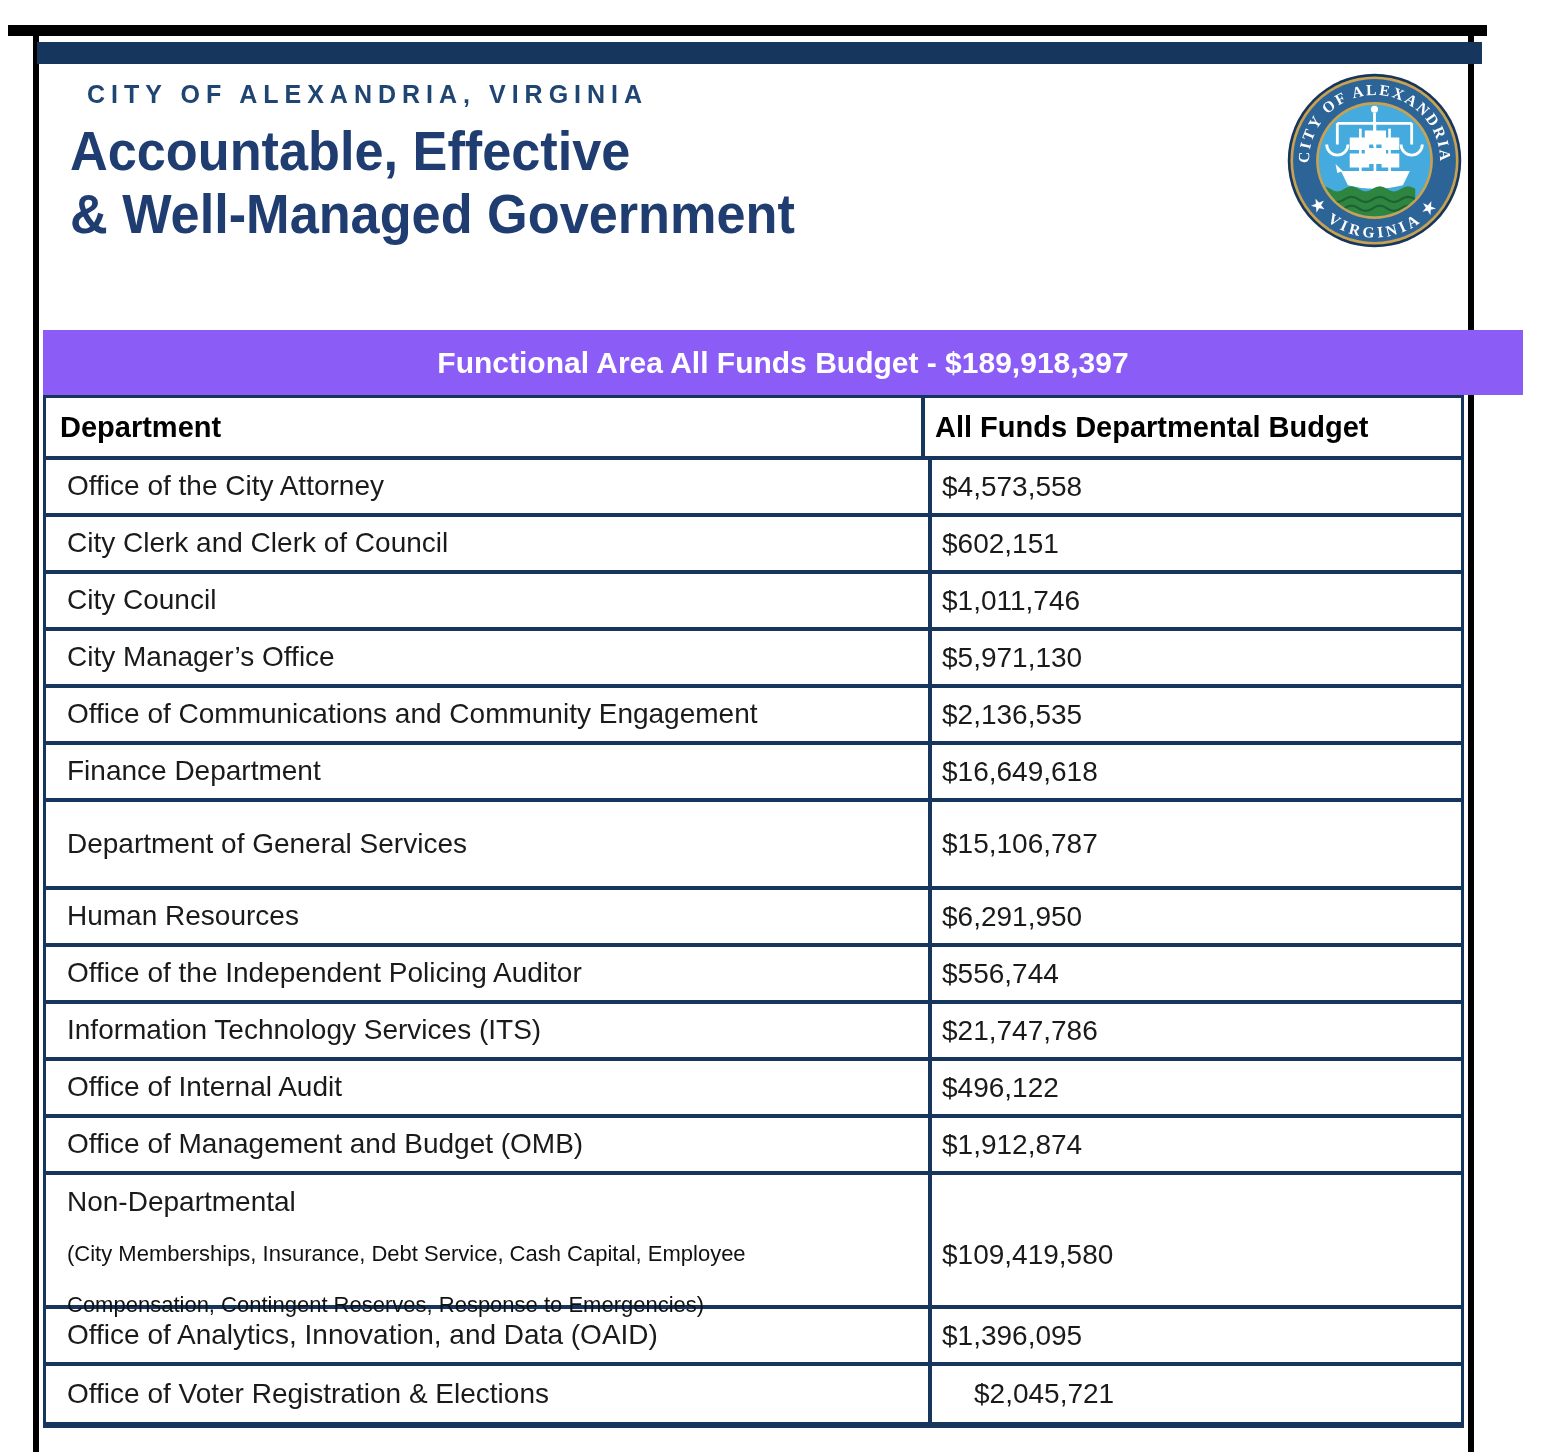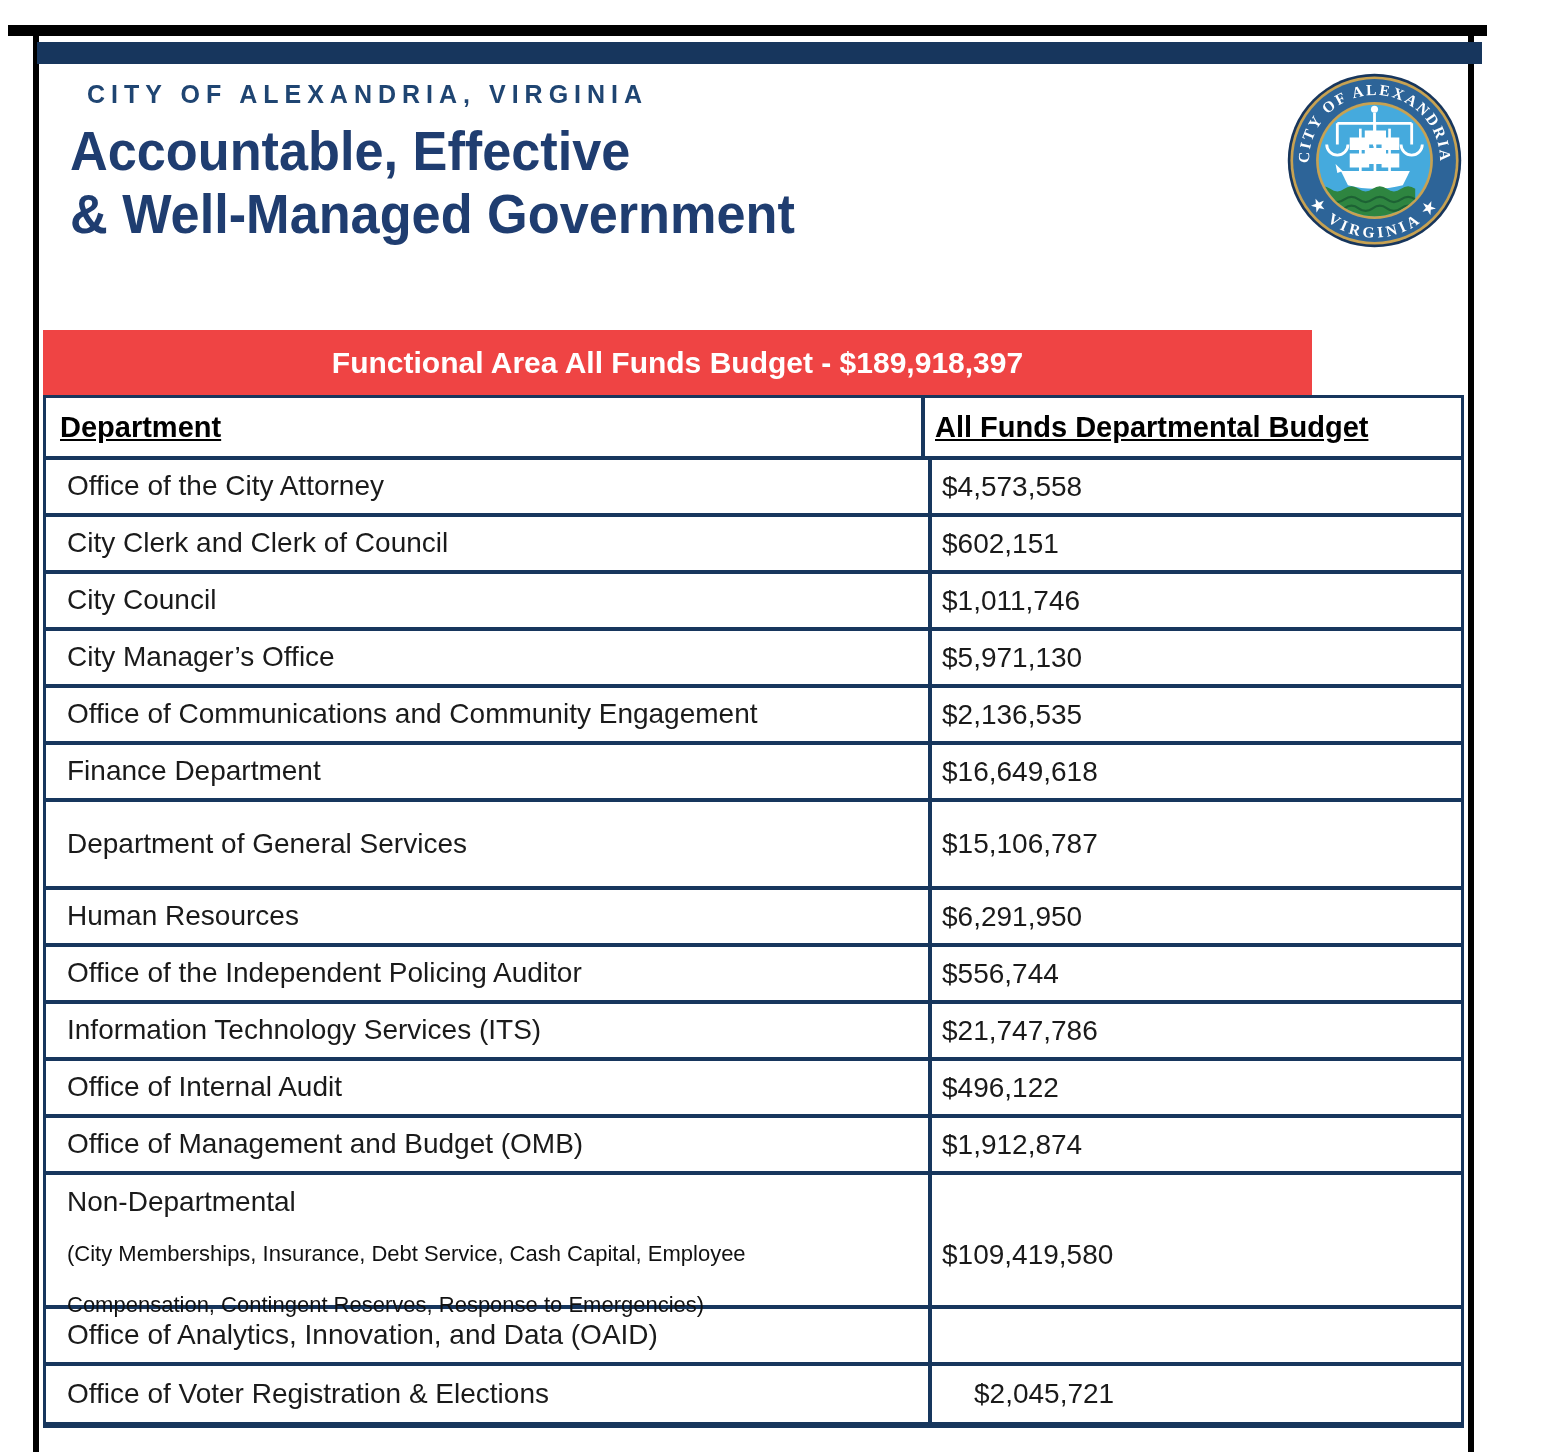--- a/index.html
+++ b/index.html
@@ -27,33 +27,33 @@
   .doc-title {
     position: absolute; left: 70px; top: 120px;
     font-size: 55px; font-weight: bold; line-height: 63px;
     color: #1f3d70; transform: scaleX(0.95); transform-origin: left top;
     white-space: nowrap;
   }
   .seal-wrap { position: absolute; left: 1286px; top: 72px; width: 177px; height: 177px; }
 
   
   .banner {
-    position: absolute; left: 43px; top: 330px; width: 1269px; height: 65px;
-    background: #ef4444; color: #ffffff;
+    position: absolute; left: 43px; top: 330px; width: 1480px; height: 65px;
+    background: #8b5cf6; color: #ffffff;
     display: flex; align-items: center; justify-content: center;
     font-size: 30px; font-weight: bold;
   }
 
   
   .budget-table {
     position: absolute; left: 43px; top: 395px; width: 1421px;
     border: 3px solid #17365d; border-bottom-width: 6px;
     background: #ffffff;
   }
-  .thead { display: flex; height: 58px; font-size: 29px; font-weight: bold; color: #000; text-decoration: underline; }
+  .thead { display: flex; height: 58px; font-size: 29px; font-weight: bold; color: #000; }
   .c1 {
     width: 879px; padding-left: 14px; border-right: 4px solid #17365d;
     display: flex; flex-direction: column; justify-content: center;
   }
   .c2 { flex: 1; padding-left: 10px; display: flex; align-items: center; }
   .thead .c1 { justify-content: center; }
 
   .trow { display: flex; height: 57px; border-top: 4px solid #17365d; font-size: 28px; padding-left: 7px; }
   .trow .c2 { align-items: center; }
   
@@ -246,20 +246,21 @@
       <div class="dept-note">(City Memberships, Insurance, Debt Service, Cash Capital, Employee Compensation, Contingent Reserves, Response to Emergencies)</div>
     </div>
     <div class="c2">$109,419,580</div>
   </div>
 
   <div class="trow">
     <div class="c1">
       <div class="dept-name">Office of Analytics, Innovation, and Data (OAID)</div>
 
     </div>
+    <div class="c2">$1,396,095</div>
   </div>
 
   <div class="trow">
     <div class="c1">
       <div class="dept-name">Office of Voter Registration &amp; Elections</div>
 
     </div>
     <div class="c2">$2,045,721</div>
   </div>
 </div>

